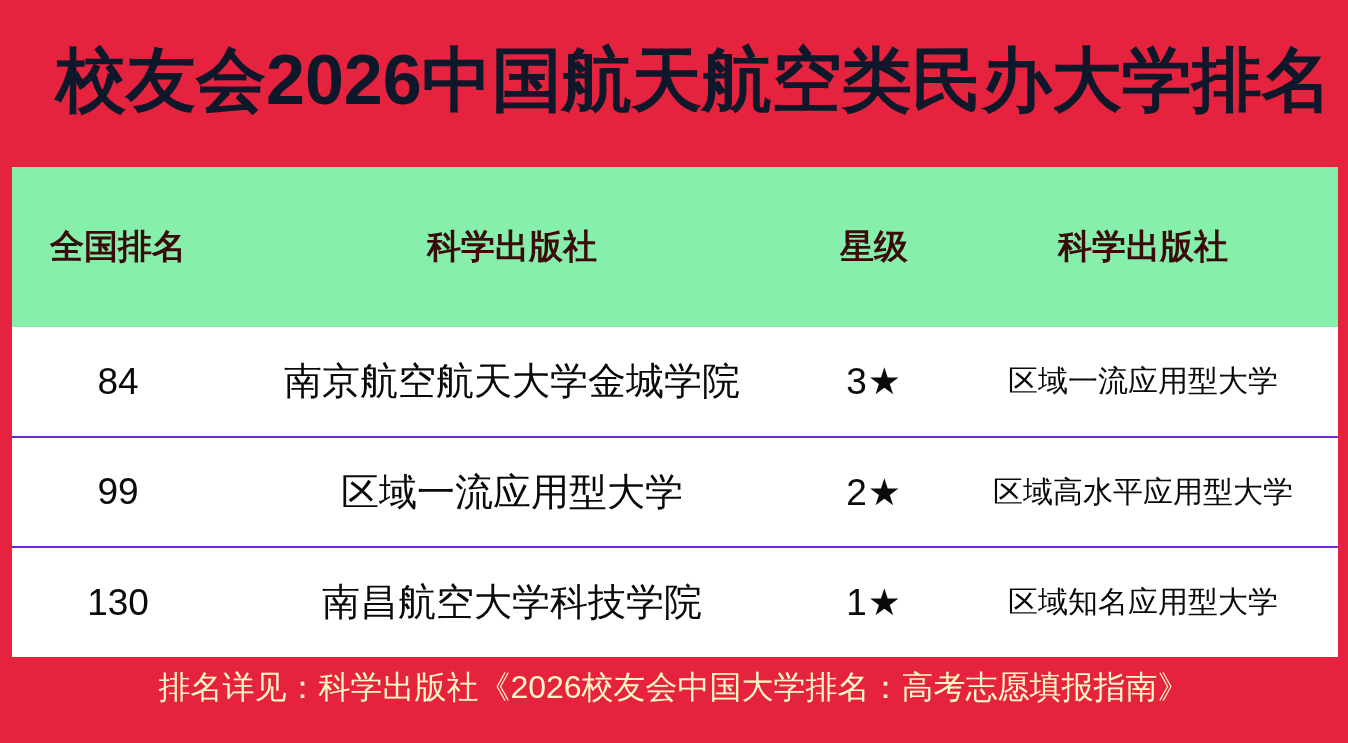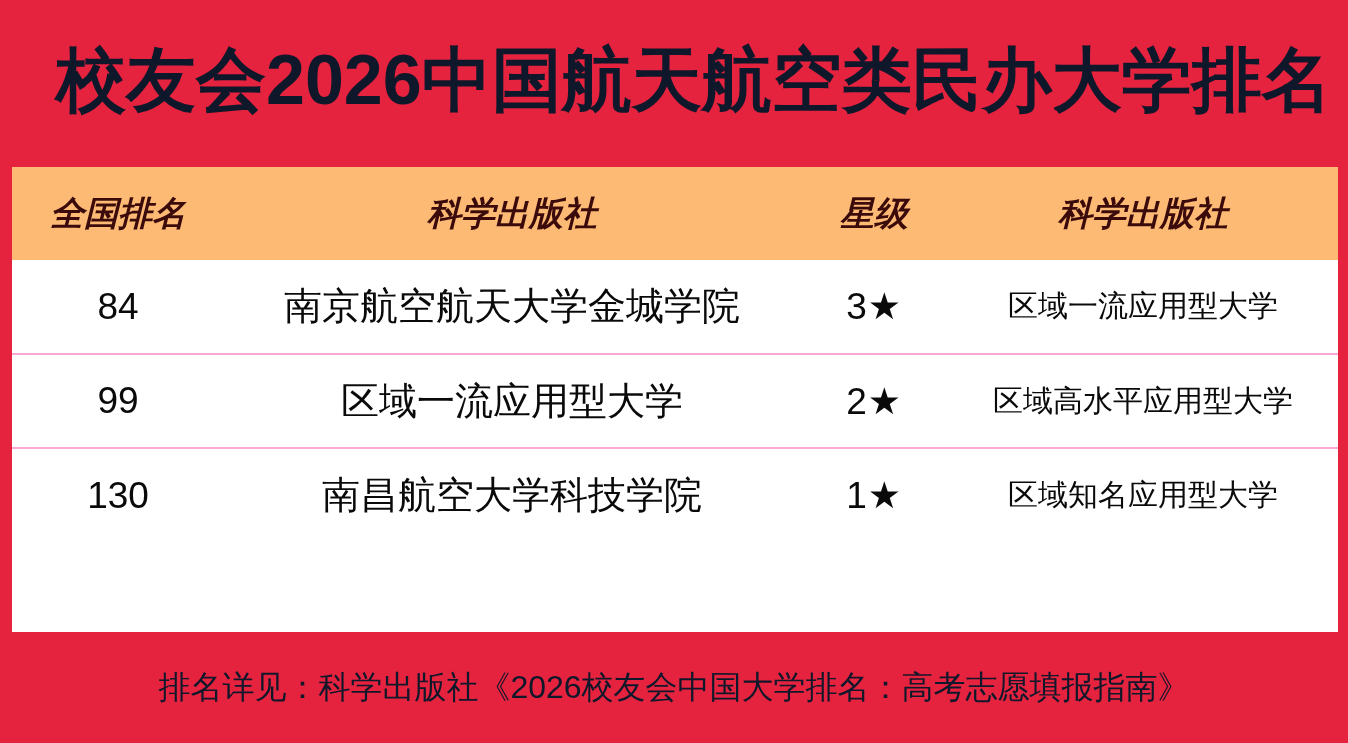--- a/index.html
+++ b/index.html
@@ -52,40 +52,39 @@
     background: #FFFFFF;
   }
 
   .table {
     width: 100%;
     border-collapse: collapse;
     table-layout: fixed;
   }
 
   .head-row {
-    background: #fdba74;
-    height: 93px;
-    font-style: italic;
+    background: #86efac;
+    height: 160px;
   }
   .head-row th {
     color: #3B0A0A;
     font-size: 34px;
     font-weight: bold;
     text-align: center;
     vertical-align: middle;
     padding: 0;
     font-family: "Liberation Sans", "DejaVu Sans", sans-serif;
   }
 
   .body-row {
-    height: 94px;
+    height: 110px;
     background: #FFFFFF;
   }
   .body-row + .body-row {
-    border-top: 2px solid #f9a8d4;
+    border-top: 2px solid #6d28d9;
     border-radius: 23px;
   }
   .body-row td {
     color: #0A0A0A;
     font-size: 36px;
     font-weight: normal;
     text-align: center;
     vertical-align: middle;
     padding: 0;
     white-space: nowrap;
@@ -104,21 +103,21 @@
   
   .footer-note {
     position: absolute;
     left: 0;
     top: 632px;
     width: 1348px;
     height: 111px;
     display: flex;
     align-items: center;
     justify-content: center;
-    color: #0f172a;
+    color: #fef9c3;
     font-size: 32px;
     font-weight: normal;
     white-space: nowrap;
     font-family: "Liberation Sans", "DejaVu Sans", sans-serif;
   }
 </style>
 </head>
 <body>
 
 <div class="poster">

